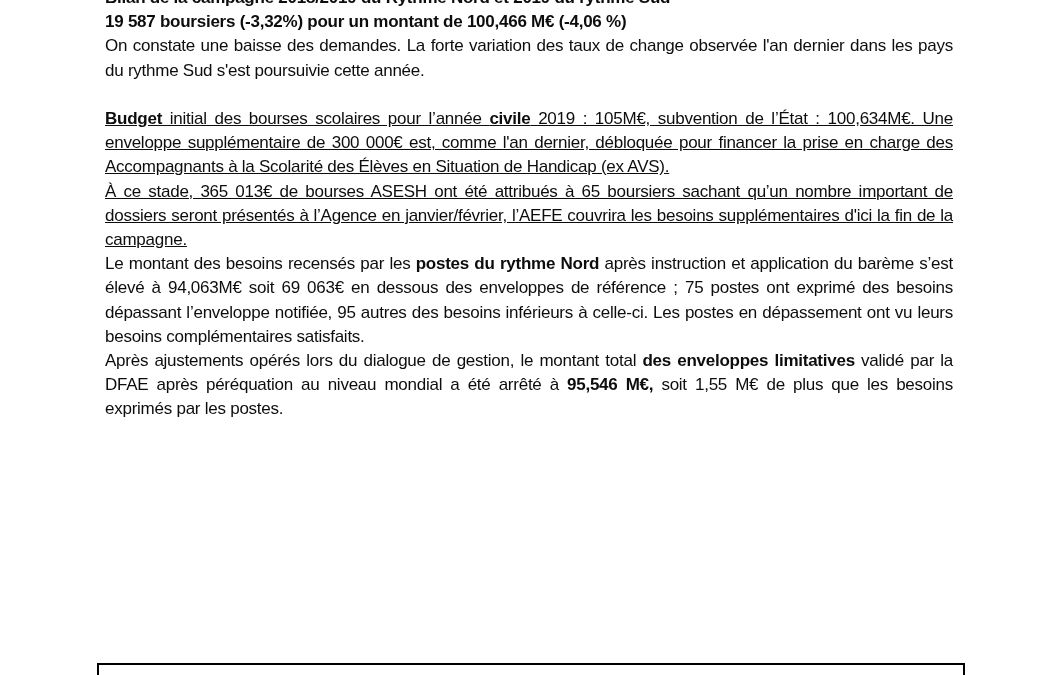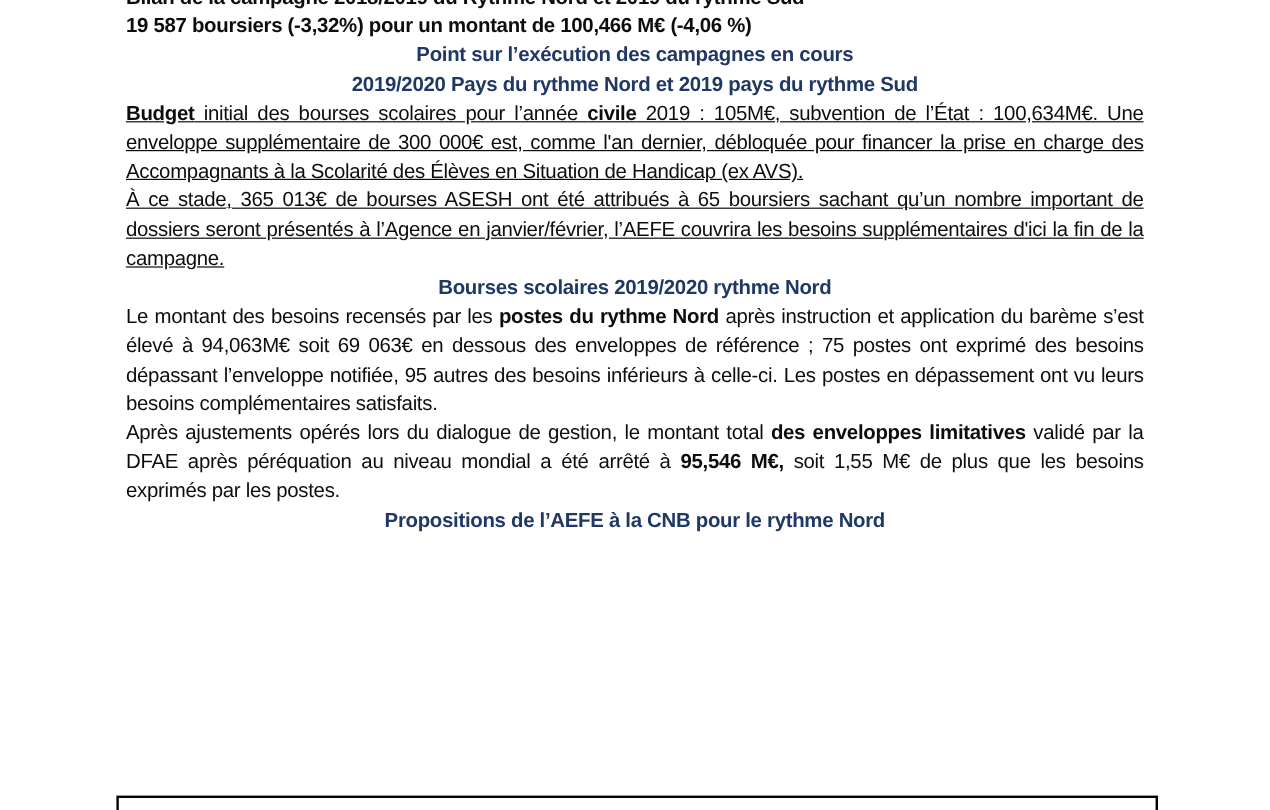--- a/index.html
+++ b/index.html
@@ -53,27 +53,26 @@
   }
 </style>
 </head>
 <body>
 
 <div class="page">
   <div class="content">
 
     <p class="title-block"><span>Bilan de la campagne 2018/2019 du Rythme Nord et 2019 du rythme Sud</span><br><span>19 587 boursiers (-3,32%) pour un montant de 100,466 M€ (-4,06 %)</span></p>
 
+    <p>On constate une baisse des demandes. La forte variation des taux de change observée l'an dernier dans les pays du rythme Sud s'est poursuivie cette année.</p>
 
-    <p class="heading mt-heading-1"><span>Point sur l’exécution des campagnes en cours</span><br><span>2019/2020 Pays du rythme Nord et 2019 pays du rythme Sud</span></p>
+    <p class="heading mt-heading-1"><br></p>
 
     <p class="mt-para-1"><b>Budget</b><span> initial des bourses scolaires pour l’année </span><b>civile</b><span> 2019 : 105M€, subvention de l’État : 100,634M€. Une enveloppe supplémentaire de 300 000€ est, comme l'an dernier, débloquée pour financer la prise en charge des Accompagnants à la Scolarité des Élèves en Situation de Handicap (ex AVS).</span><br><span>À ce stade, 365 013€ de bourses ASESH ont été attribués à 65 boursiers sachant qu’un nombre important de dossiers seront présentés à l’Agence en janvier/février, l’AEFE couvrira les besoins supplémentaires d'ici la fin de la campagne.</span></p>
 
-    <p class="heading mt-heading-2">Bourses scolaires 2019/2020 rythme Nord</p>
 
     <p class="mt-para-2"><span>Le montant des besoins recensés par les </span><b>postes du rythme Nord</b><span> après instruction et application du barème s’est élevé à 94,063M€ soit 69 063€ en dessous des enveloppes de référence ; 75 postes ont exprimé des besoins dépassant l’enveloppe notifiée, 95 autres des besoins inférieurs à celle-ci. Les postes en dépassement ont vu leurs besoins complémentaires satisfaits.</span><br><span>Après ajustements opérés lors du dialogue de gestion, le montant total </span><b>des enveloppes limitatives</b><span> validé par la DFAE après péréquation au niveau mondial a été arrêté à </span><b>95,546 M€,</b><span> soit 1,55 M€ de plus que les besoins exprimés par les postes.</span></p>
 
-    <p class="heading mt-heading-3">Propositions de l’AEFE à la CNB pour le rythme Nord</p>
 
   </div>
 
   <div class="table-frame"></div>
 </div>
 
 </body></html>

